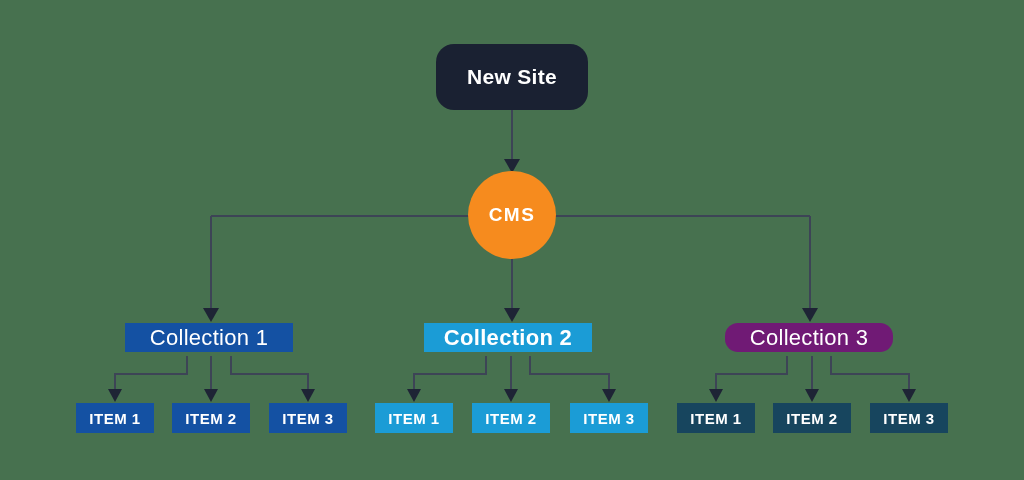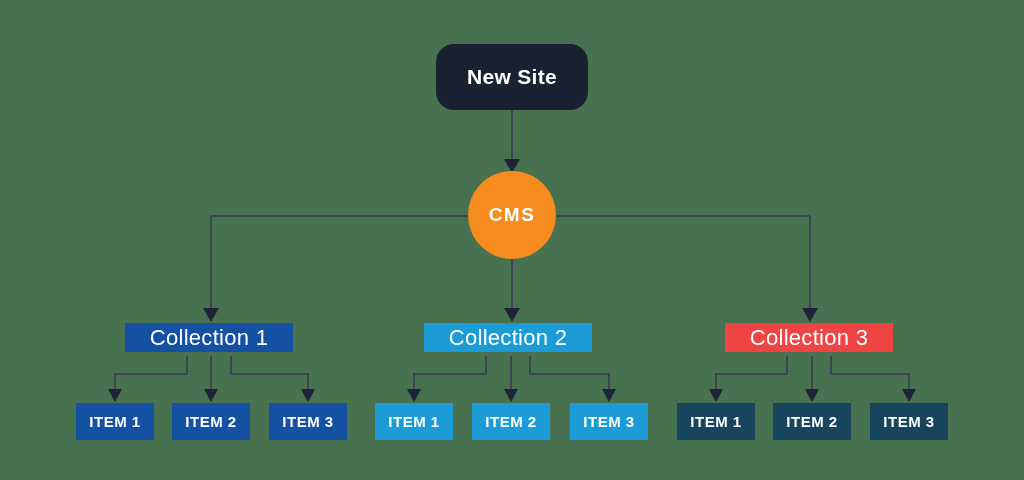--- a/index.html
+++ b/index.html
@@ -26,24 +26,24 @@
   .cms-circle{
     left:468px;top:171px;width:88px;height:88px;
     border-radius:50%;
     font-size:19px;font-weight:700;letter-spacing:1.5px;
   }
   .collection{
     top:323px;width:168px;height:29px;
     font-size:22px;font-weight:500;letter-spacing:.3px;
   }
   .item{
-    top:403px;width:78px;height:37px;
+    top:403px;width:78px;height:30px;
     font-size:15px;font-weight:700;letter-spacing:.5px;
   }
-  .c1{left:125px;} .c2{left:424px;} .c3{left:725px;}
+  .c1{left:125px;} .c2{left:424px;font-weight:bold;} .c3{left:725px;}
   .i10{left:76px;}  .i11{left:172px;} .i12{left:269px;}
   .i20{left:375px;} .i21{left:472px;} .i22{left:570px;}
   .i30{left:677px;} .i31{left:773px;} .i32{left:870px;}
 </style>
 </head>
 <body>
 
 <div id="canvas" style="background-color: rgb(71, 113, 79);">
 
   <svg id="wires" viewBox="0 0 1024 480">
@@ -81,21 +81,21 @@
     <polyline points="831,356 831,374 909,374 909,390"></polyline>
     <polygon points="902,389 916,389 909,402"></polygon>
   </svg>
 
   <div class="node cms-circle" style="background-color: rgb(246, 139, 30);">CMS</div>
 
   <div class="node root-box" style="background-color: rgb(26, 33, 50);">New Site</div>
 
   <div class="node collection c1" style="background-color: rgb(20, 81, 163);">Collection 1</div>
   <div class="node collection c2" style="background-color: rgb(27, 156, 214);">Collection 2</div>
-  <div class="node collection c3" style="background-color: #ef4444;">Collection 3</div>
+  <div class="node collection c3" style="background-color: #701a75; border-radius: 13px;">Collection 3</div>
 
   <div class="node item i10" style="background-color: rgb(20, 81, 163);">ITEM 1</div>
   <div class="node item i11" style="background-color: rgb(20, 81, 163);">ITEM 2</div>
   <div class="node item i12" style="background-color: rgb(20, 81, 163);">ITEM 3</div>
 
   <div class="node item i20" style="background-color: rgb(27, 156, 214);">ITEM 1</div>
   <div class="node item i21" style="background-color: rgb(27, 156, 214);">ITEM 2</div>
   <div class="node item i22" style="background-color: rgb(27, 156, 214);">ITEM 3</div>
 
   <div class="node item i30" style="background-color: rgb(23, 69, 94);">ITEM 1</div>

